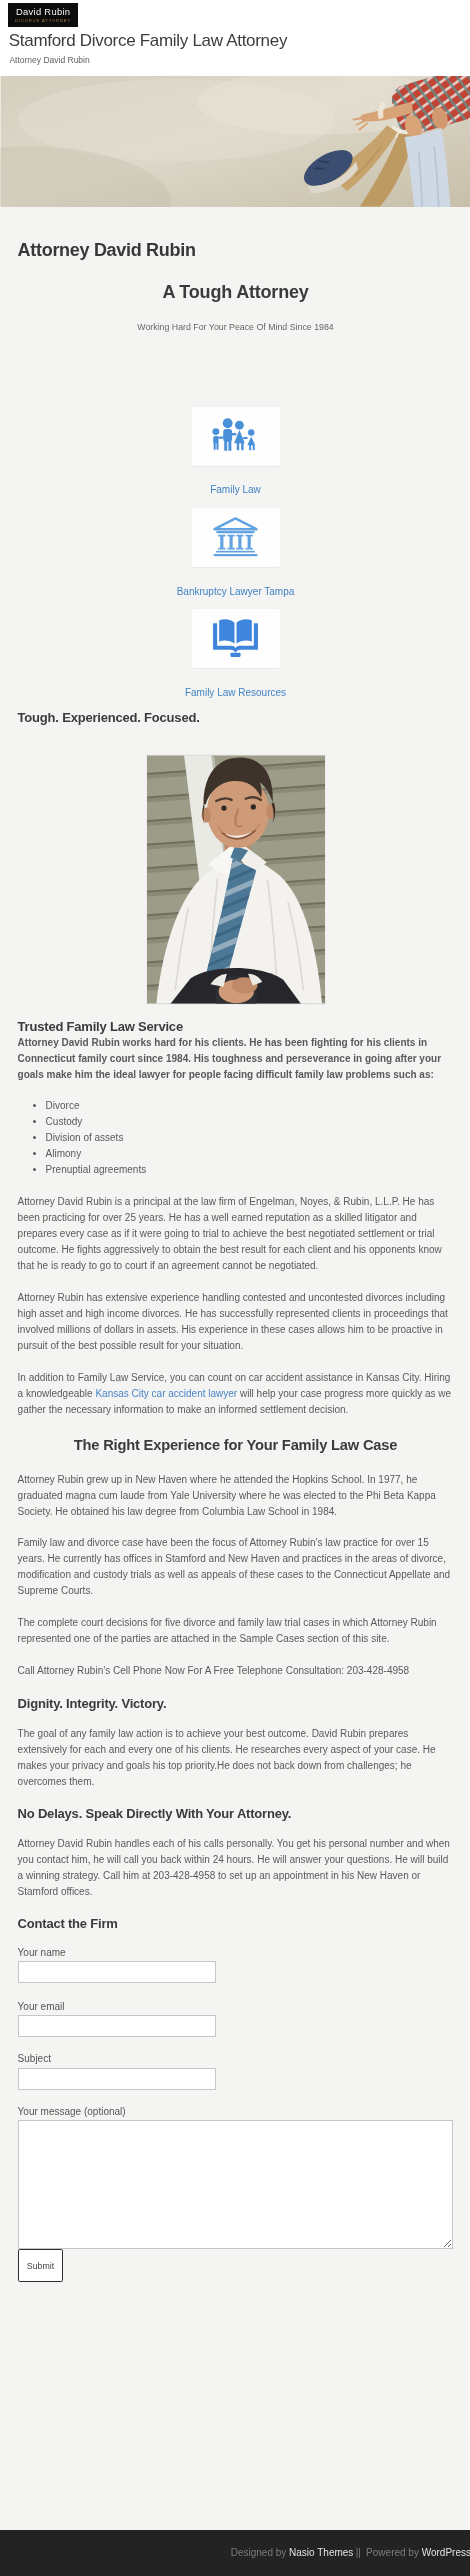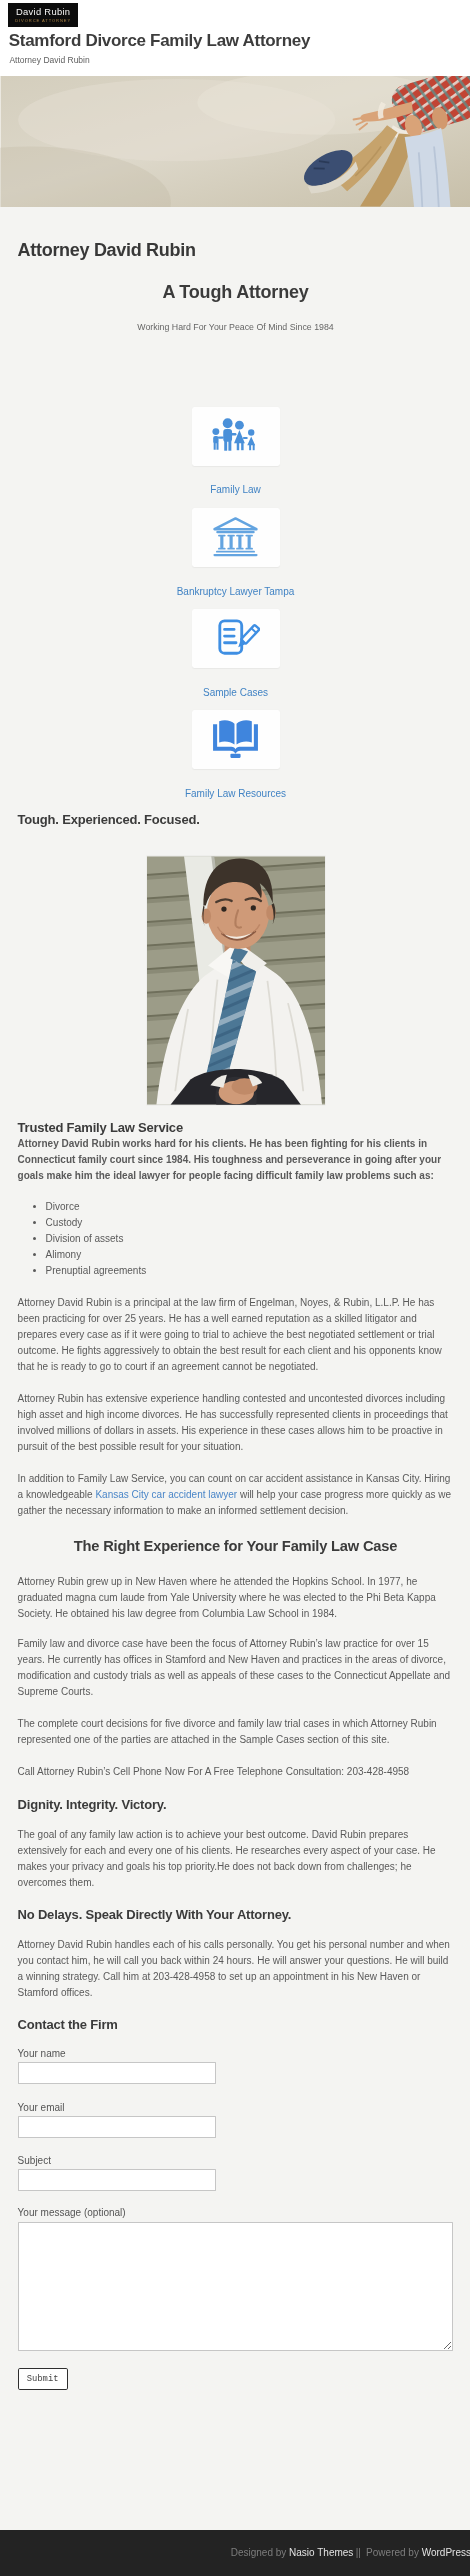--- a/index.html
+++ b/index.html
@@ -4,21 +4,21 @@
 <style>
   * { margin:0; padding:0; box-sizing:border-box; }
   html,body { width:471px; background:#ffffff; font-family:"Liberation Sans", sans-serif; }
   body { height:2576px; overflow:hidden; }
 
   
   .site-header { height:76px; background:#fff; position:relative;padding-left:38px; }
   .logo { position:absolute; left:8.2px; top:2.9px; background:#0c0c0c; padding:4.1px 7px 3.5px 7px; text-align:center; cursor:pointer; }
   .logo-line1 { color:#f5f5f5; font-size:9.4px; line-height:10.6px; letter-spacing:0.3px; }
   .logo-line2 { color:#ad8546; font-size:4.1px; letter-spacing:0.9px; line-height:5.3px; margin-top:0.6px; }
-  .site-title { position:absolute; left:8.8px; top:31px; font-size:17px; font-weight:700; color:#3d3d3d; letter-spacing:-0.3px; }
+  .site-title { position:absolute; left:8.8px; top:31px; font-size:17px; font-weight:400; color:#3d3d3d; letter-spacing:-0.3px; }
   .site-subtitle { position:absolute; left:9.4px; top:55px; font-size:8.5px; color:#5f5f5f; }
 
   
   .hero { height:131px; overflow:hidden; line-height:0; }
 
   
   .main { height:2323px; background:#f4f4f2; overflow:hidden; }
   .content { padding:0 17.6px; }
   h1.page-h1 { margin-top:32px; font-size:18px; line-height:22.3px; font-weight:700; color:#383838; letter-spacing:-0.3px; }
   h2.center-h { text-align:center; font-size:18px; line-height:17.6px; font-weight:700; color:#3b3b3b; letter-spacing:-0.2px; }
@@ -44,22 +44,22 @@
   ul.law-list li { font-size:10px; line-height:16px; color:#5a5a5a; }
   a.inline-link { color:#4a86c8; text-decoration:none; cursor:pointer; }
 
   
   .field-label { display:block; margin-top:16.5px; font-size:10px; line-height:14px; color:#555; }
   .field-label.first { margin-top:13px; }
   .text-input { display:block; margin-top:1.2px; width:198px; height:22.3px; background:#fff; border:0.6px solid #c6c6c6;
                 border-radius:0.6px; padding:0 4.7px; font-size:8.8px; color:#333; font-family:"Liberation Sans",sans-serif; }
   .msg-area { display:block; margin-top:1.2px; width:435px; height:129px; background:#fff; border:0.6px solid #c6c6c6;
               border-radius:0.6px; padding:4.7px; font-size:8.8px; color:#333; resize:vertical; font-family:"Liberation Sans",sans-serif; }
-  .submit-btn { display:inline-block; margin-top:17px; padding:3.5px 8.2px; height:22px; background:#fff; color:#444;
-                border:1.2px solid #2e2e2e; border-radius:1.8px; font-size:8.8px; font-family:Liberation Mono, monospace; cursor:pointer; }
+  .submit-btn { display:inline-block; padding:3.5px 8.2px; height:33px; background:#fff; color:#444;
+                border:1.2px solid #2e2e2e; border-radius:1.8px; font-size:8.8px; font-family:Liberation Sans, sans-serif; cursor:pointer; }
 
   
   .site-footer { height:56px; background:#232323; text-align:right; }
   .footer-line { line-height:46px; font-size:10px; color:#7d7d7d; }
   .footer-line a { color:#e3e3e3; text-decoration:none; cursor:pointer; }
   .footer-sep { color:#7d7d7d; padding:0 2.4px; }
 </style>
 </head>
 <body>
 
@@ -170,38 +170,20 @@
                 <path d="M16,67 H28 M35,67 H47 M53,67 H65 M72,67 H84" stroke-width="3.5"></path>
                 <path d="M12,73 H88" stroke-width="4"></path>
                 <path d="M7,80 H93" stroke-width="4.5"></path>
               </g>
             </svg>
           </span>
         </div>
         <a class="service-label" href="#">Bankruptcy Lawyer Tampa</a>
       </div>
 
-      <div class="service-item">
-        <div class="service-card">
-          <span>
-            <svg width="48" height="40" viewBox="0 0 100 84" xmlns="http://www.w3.org/2000/svg">
-              <g stroke="#3f8fe3" fill="none" stroke-linejoin="round" stroke-linecap="round">
-                <rect x="16" y="6" width="46" height="68" rx="10" stroke-width="6"></rect>
-                <path d="M26,24 H46 M26,38 H46 M26,52 H50" stroke-width="6"></path>
-              </g>
-              <g transform="rotate(43 72 42)">
-                <rect x="65.5" y="10" width="14" height="42" rx="2.5" fill="none" stroke="#3f8fe3" stroke-width="5" stroke-linejoin="round"></rect>
-                <path d="M65.5,52 L72.5,68 L79.5,52 Z" fill="#3f8fe3"></path>
-                <path d="M65.5,20 H79.5" stroke="#3f8fe3" stroke-width="4"></path>
-              </g>
-            </svg>
-          </span>
-        </div>
-        <a class="service-label" href="#">Sample Cases</a>
-      </div>
 
       <div class="service-item">
         <div class="service-card">
           <span>
             <svg width="51" height="41" viewBox="0 0 100 80" xmlns="http://www.w3.org/2000/svg">
               <g fill="#3f85dd">
                 <path d="M18,6 C30,2 42,5 48,11 L48,52 C40,46 28,44 18,48 Z"></path>
                 <path d="M82,6 C70,2 58,5 52,11 L52,52 C60,46 72,44 82,48 Z"></path>
                 <path d="M6,12 H14 V56 L42,56 C46,56 49,58 50,61 C51,58 54,56 58,56 L86,56 V12 H94 V64 H60 C55,64 52,66 50,70 C48,66 45,64 40,64 H6 Z"></path>
                 <rect x="40" y="70" width="20" height="8" rx="2"></rect>

